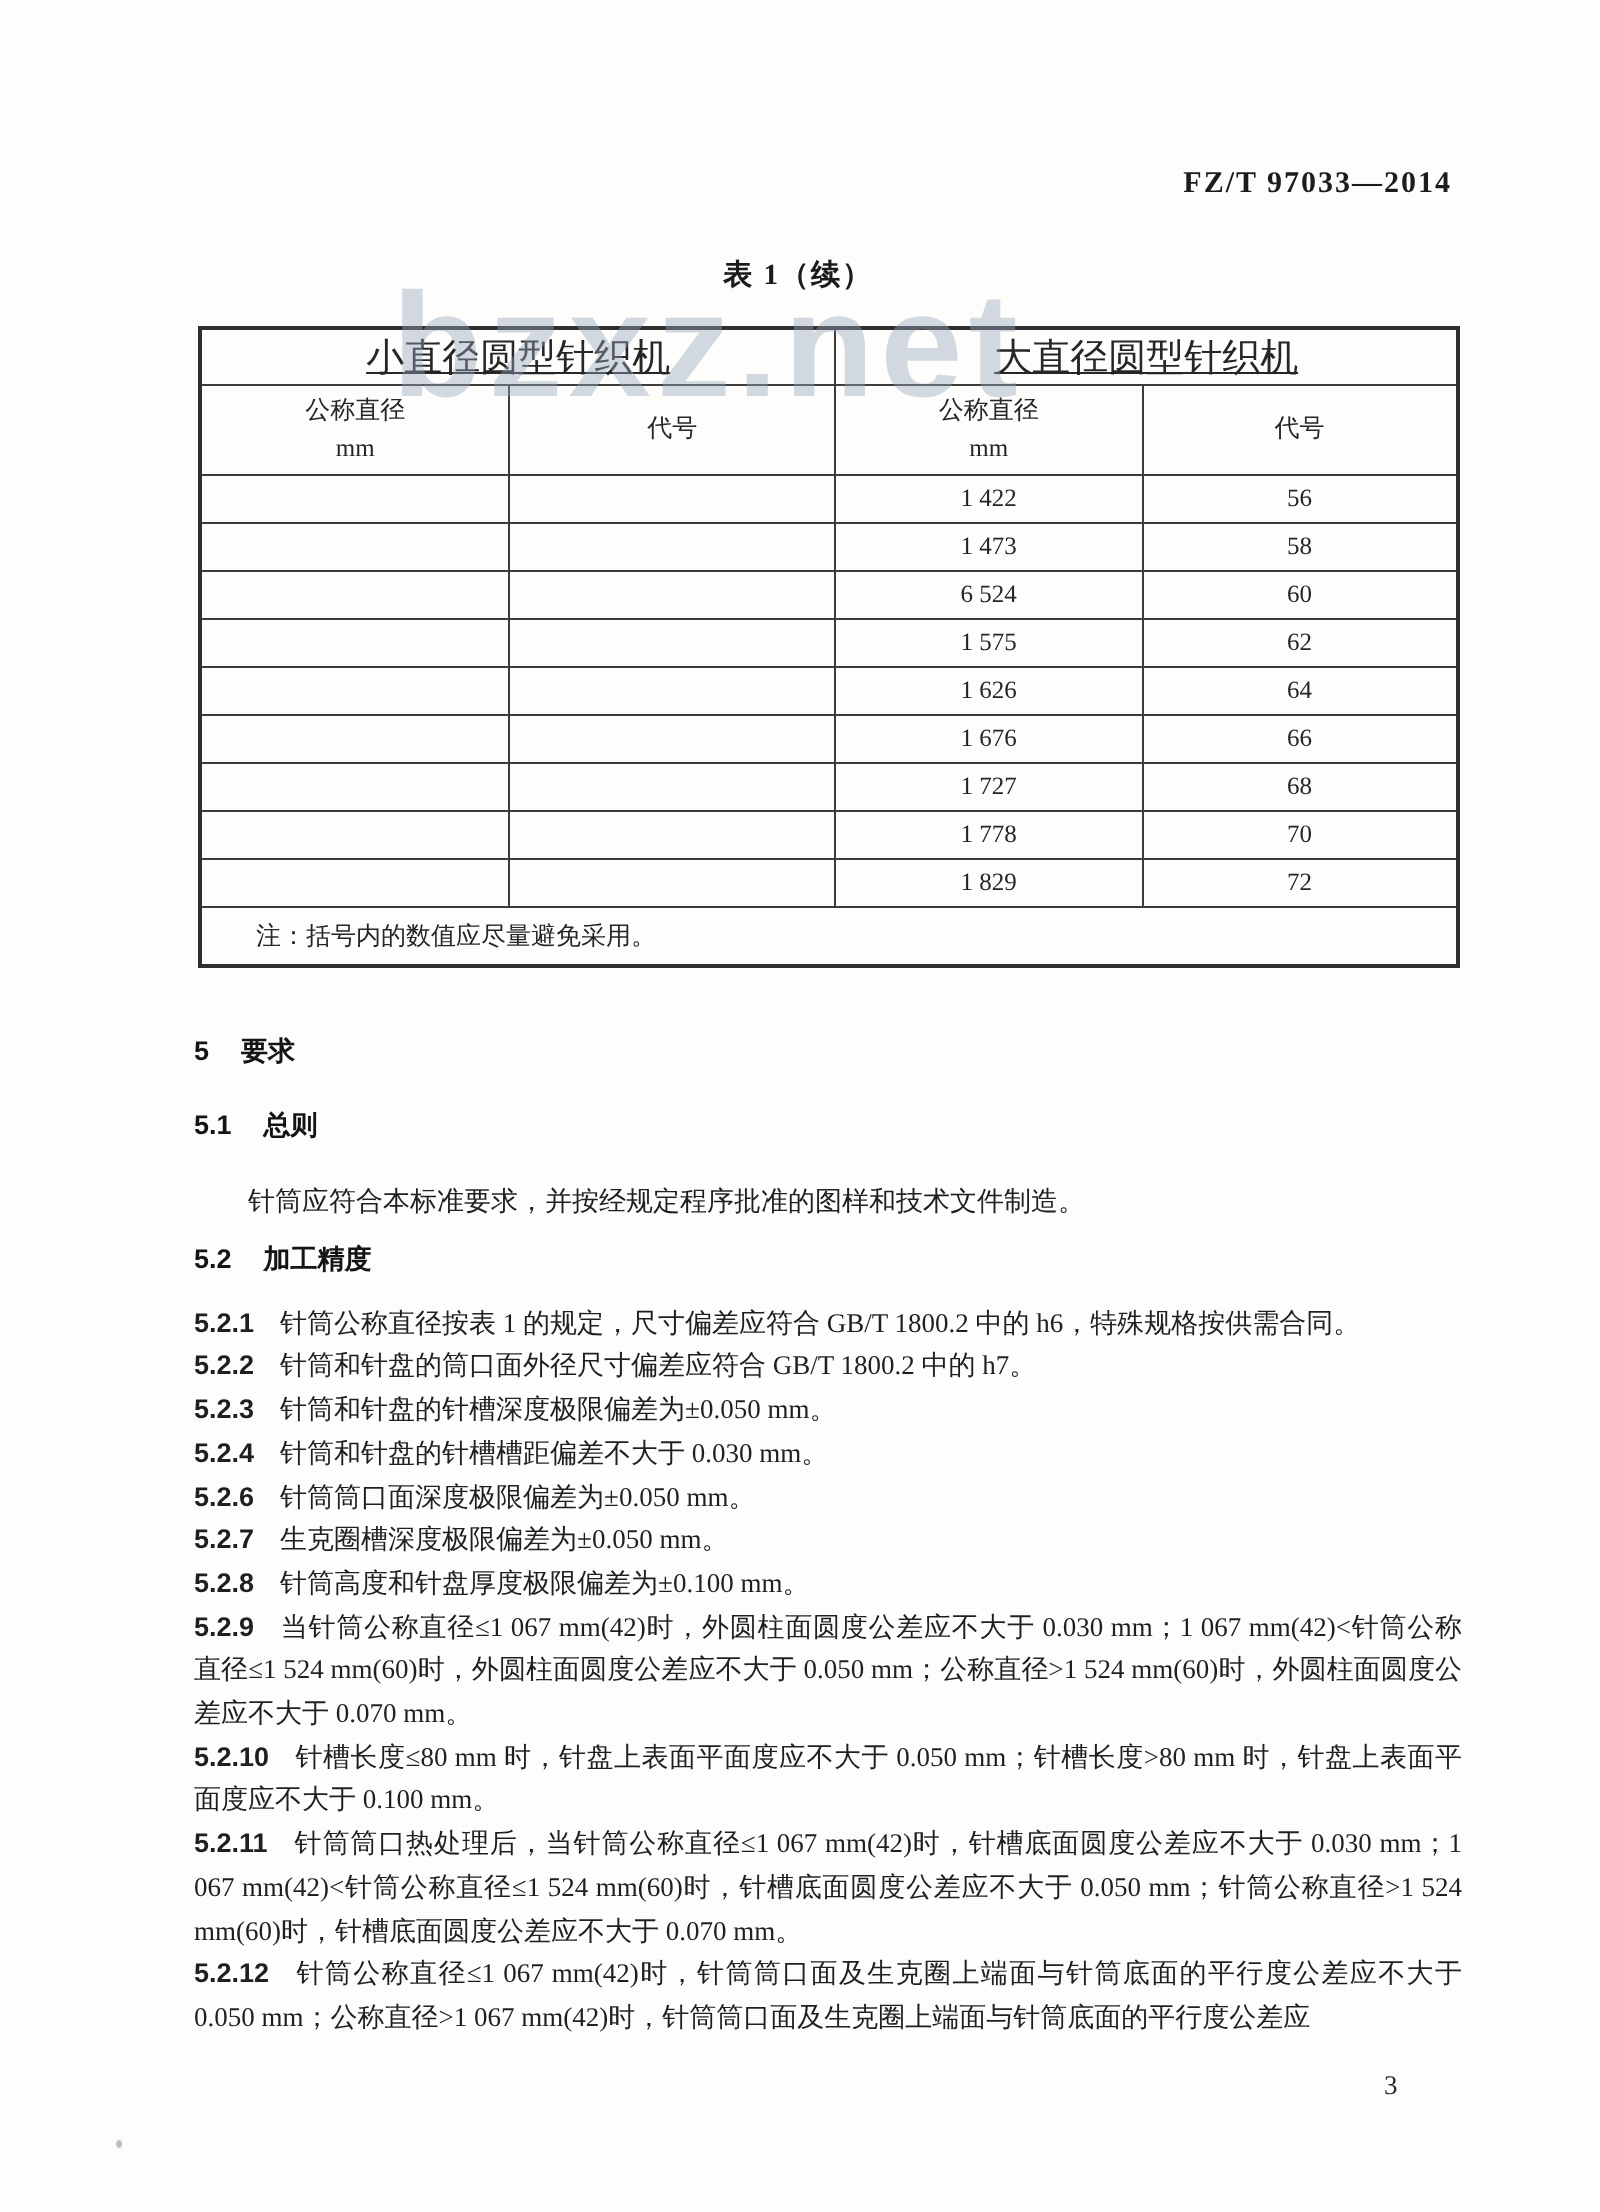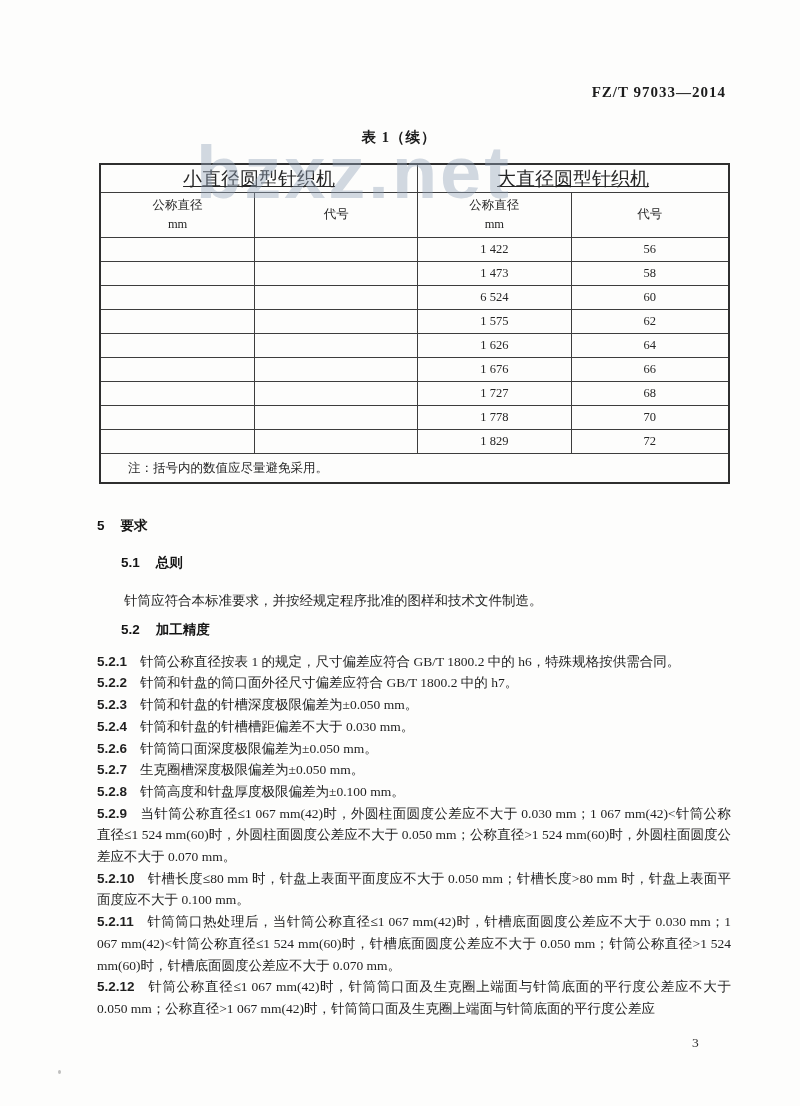--- a/index.html
+++ b/index.html
@@ -60,21 +60,21 @@
   .content{
     position:absolute;left:97px;top:516px;width:634px;z-index:2;
     font-size:13.5px;line-height:21.7px;color:#1f1f1f;
   }
   .sec-head{
     margin:0 0 17px 0;
     font-family:"Liberation Sans","DejaVu Sans",sans-serif;
     font-weight:bold;font-size:13.5px;line-height:20px;color:#141414;
   }
   .sec-head .num{margin-right:16px;font-family:"Liberation Sans","DejaVu Sans",sans-serif;}
-  .sec-head.sub{margin-bottom:17px;margin-left:24px;}
+  .sec-head.sub{margin-bottom:17px;}
   .body-para{
     margin:0 0 8px 0;text-indent:2em;text-align:justify;
   }
   .sec-head.last{margin-bottom:11px;}
   p.clause{
     margin:0;text-align:justify;text-justify:inter-ideograph;
   }
   p.clause .cnum{
     font-family:"Liberation Sans","DejaVu Sans",sans-serif;
     font-weight:bold;margin-right:13px;white-space:nowrap;

